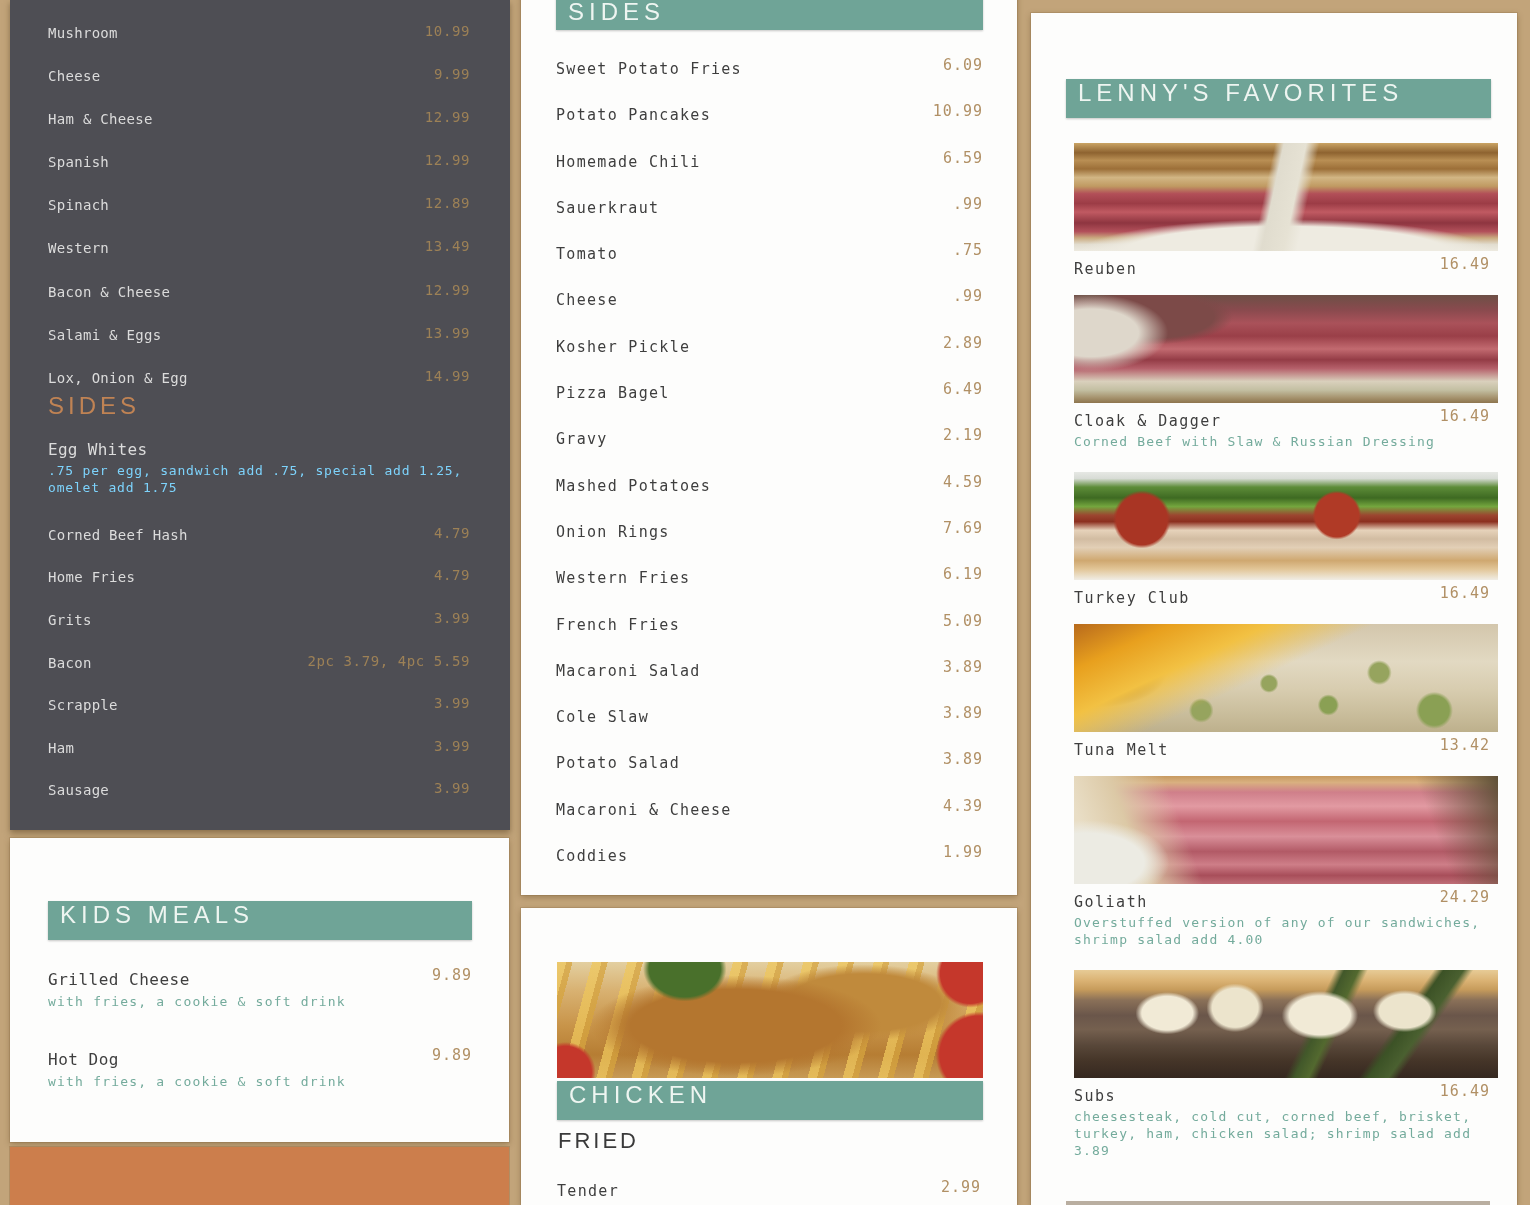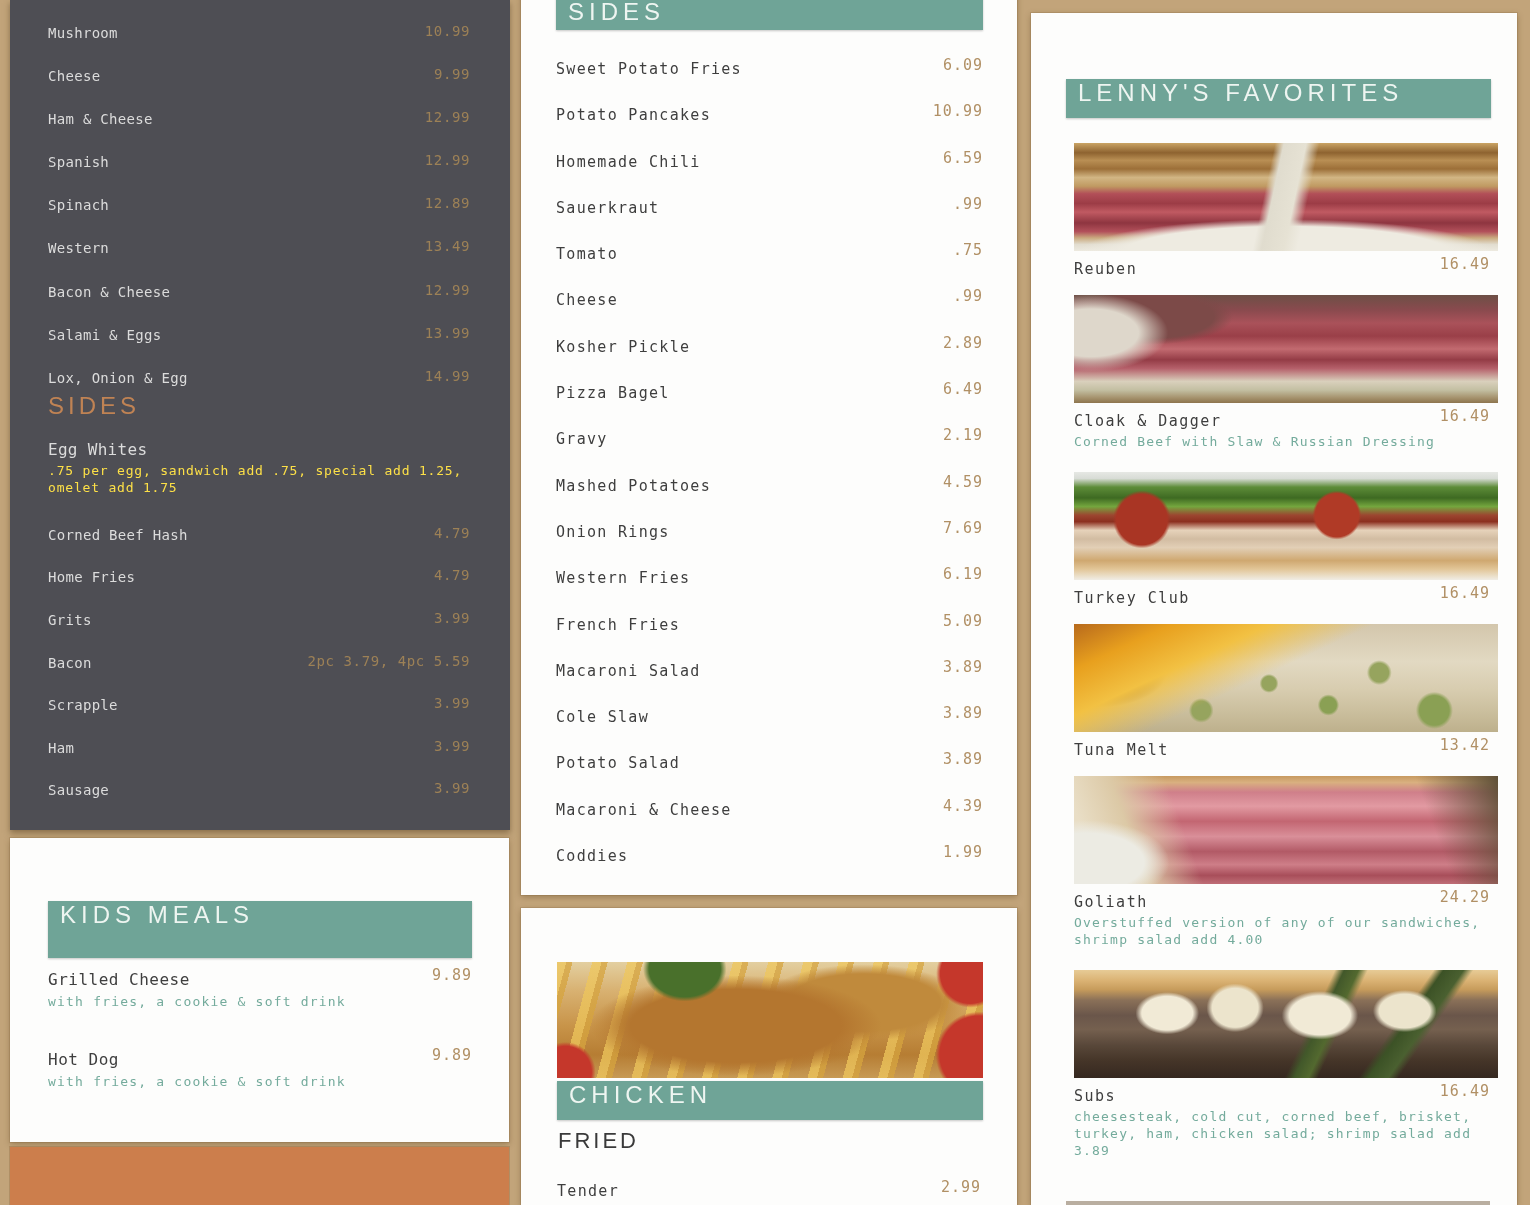--- a/index.html
+++ b/index.html
@@ -19,34 +19,34 @@
   .mrow { display:flex; justify-content:space-between; align-items:flex-start; }
   .dark-rows .mrow { height:43.1px; }
   .dark-card .mname { font-size:14px; letter-spacing:.3px; color:#dcdcdc; }
   .dark-card .mprice { font-size:14px; letter-spacing:.6px; color:#9d8156; position:relative; top:-2px; }
   .dark-sides-header {
     margin:-20px 0 0 0; font-family:"Liberation Sans",sans-serif; font-weight:400;
     font-size:24px; line-height:26px; letter-spacing:4px; color:#c08354;
   }
   .egg-block { margin-top:22px; }
   .egg-name { font-size:16px; letter-spacing:.3px; color:#dcdcdc; line-height:18px; }
-  .egg-desc { margin-top:3px; font-size:13px; line-height:17px; letter-spacing:.8px; color:#fde047; }
+  .egg-desc { margin-top:3px; font-size:13px; line-height:17px; letter-spacing:.8px; color:#7dd3fc; }
   .dark-sides-rows { margin-top:31px; }
   .dark-sides-rows .mrow { height:42.6px; }
 
   .kids-card { position:absolute; left:10px; top:838px; width:499px; height:304px; }
   .teal-bar {
     background:#6fa497; display:flex; padding-left:12px;
     box-sizing:border-box; box-shadow:0 1px 2px rgba(0,0,0,.22);
   }
   .teal-bar span {
     font-family:"Liberation Sans",sans-serif; font-weight:400;
     font-size:24px; letter-spacing:5px; color:#eef5f1; white-space:nowrap;
   }
-  .kids-bar { position:absolute; left:38px; top:63px; width:424px; height:57px; }
+  .kids-bar { position:absolute; left:38px; top:63px; width:424px; height:39px; }
   .kids-items { position:absolute; left:38px; top:132px; width:424px; }
   .kids-item { margin-bottom:40px; }
   .kids-item .mname { font-size:16px; letter-spacing:.5px; color:#3e3e3e; }
   .wprice { font-size:15px; letter-spacing:1px; color:#b19065; position:relative; top:-4px; }
   .teal-desc { margin-top:4px; font-size:13px; line-height:17px; letter-spacing:1.2px; color:#74ab9c; }
   .orange-block { position:absolute; left:10px; top:1147px; width:499px; height:58px; background:#cc7e4c; box-shadow:0 0 0 1px rgba(120,80,40,.25); }
 
   
   .sides-card { position:absolute; left:521px; top:-20px; width:496px; height:915px; }
   .sides-bar { position:absolute; left:35px; top:6px; width:427px; height:44px; align-items:flex-end; padding-bottom:4px; }

